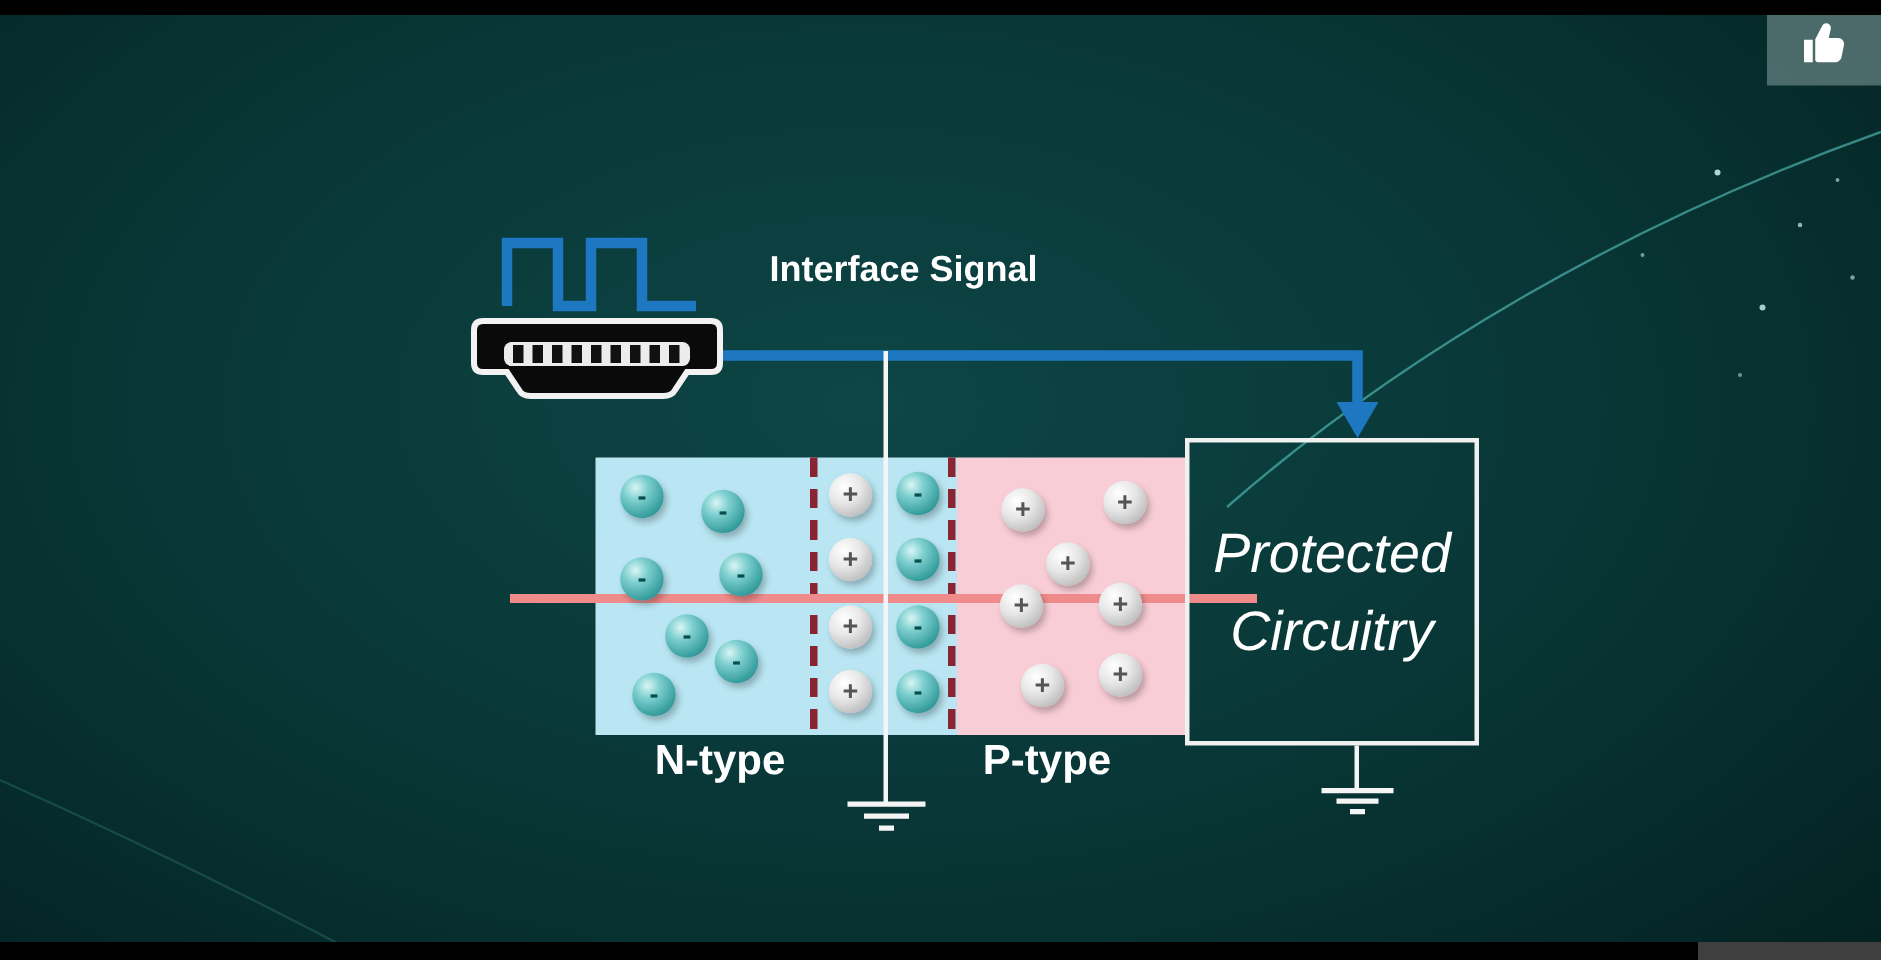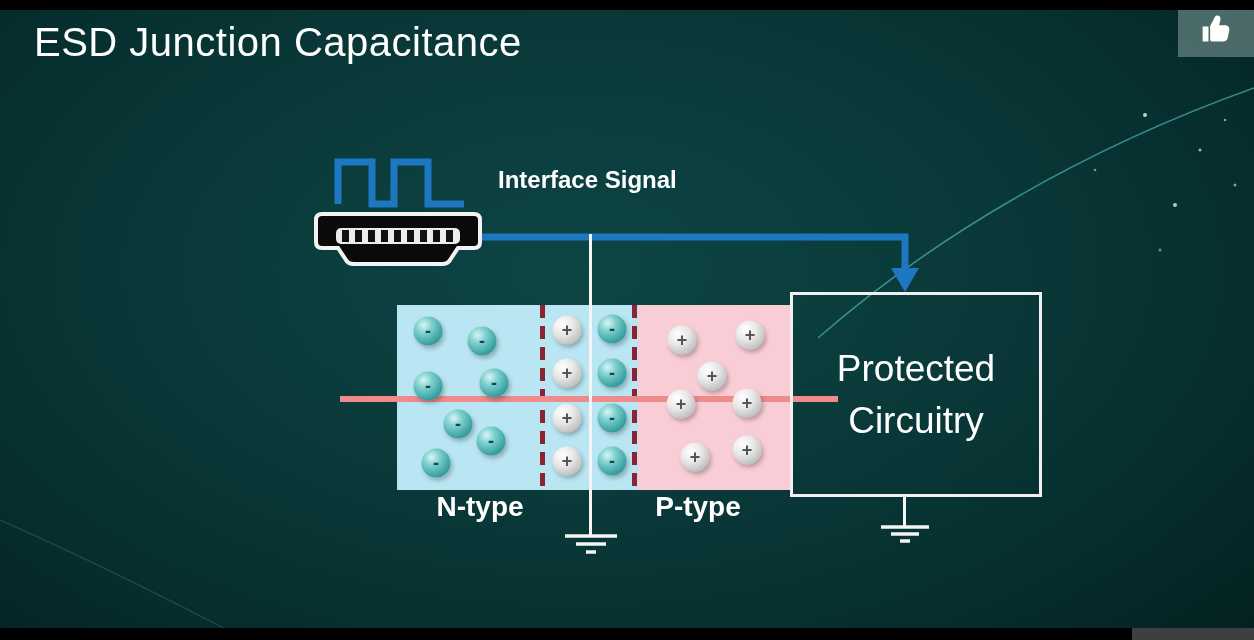--- a/index.html
+++ b/index.html
@@ -29,21 +29,21 @@
     position:absolute; top:0; right:0; width:76px; height:57px; z-index:7;
     background:rgba(190,212,212,0.38);
     display:flex; align-items:center; justify-content:center;
     cursor:pointer;
   }
 
   .wave-svg { position:absolute; left:330px; top:150px; z-index:6; }
   .wave-path { fill:none; stroke:var(--accent-blue,#1d78c1); stroke-width:7; }
 
   .sig-label {
-    position:absolute; left:498px; top:166px; z-index:6;
+    position:absolute; left:513px; top:166px; z-index:6;
     font-size:24px; font-weight:bold; color:#fff;
   }
 
   .hdmi-svg { position:absolute; left:312px; top:208px; z-index:6; }
 
   .path-svg { position:absolute; inset:0; z-index:5; pointer-events:none; }
   .signal-path { fill:none; stroke:var(--accent-blue,#1d78c1); stroke-width:7; }
   .signal-arrow { fill:var(--accent-blue,#1d78c1); }
 
   .junction { position:absolute; left:397px; top:305px; width:393px; height:185px; z-index:3; }
@@ -66,24 +66,25 @@
     background:#f5f5f5; z-index:5;
   }
   .pc-stub {
     position:absolute; left:903px; top:497px; width:3px; height:30px;
     background:#f5f5f5; z-index:5;
   }
   .gnd { position:absolute; z-index:5; }
   .gnd line { stroke:#f5f5f5; stroke-width:3.5; }
 
   .pcbox {
-    position:absolute; left:790px; top:292px; width:252px; height:205px; z-index:6;
+    position:absolute; left:790px; top:292px; width:196px; height:205px; z-index:6;
     border:3px solid #f0f0f0; color:#fff; font-size:37px; line-height:1.4;
     display:flex; align-items:center; justify-content:center; text-align:center;
     padding:0 14px;
+    font-style:italic;
   }
 
   .rlabel {
     position:absolute; top:491px; width:160px; z-index:6;
     font-size:28px; font-weight:bold; color:#fff; text-align:center;
   }
   .rlabel-n { left:400px; }
   .rlabel-p { left:618px; }
 
   #spheres { position:absolute; inset:0; z-index:6; pointer-events:none; }
@@ -117,21 +118,20 @@
     <circle cx="1235" cy="185" r="1.5" fill="rgba(200,245,245,0.6)"></circle>
     <circle cx="1095" cy="170" r="1.3" fill="rgba(200,245,245,0.55)"></circle>
     <circle cx="1225" cy="120" r="1.3" fill="rgba(200,245,245,0.6)"></circle>
     <circle cx="1160" cy="250" r="1.4" fill="rgba(200,245,245,0.5)"></circle>
   </svg>
 
   <div class="bar bar-top"></div>
   <div class="bar bar-bottom"></div>
   <div class="bar-seg"></div>
 
-  <h1 class="title">ESD Junction Capacitance</h1>
   <div class="like">
     <svg width="40" height="40" viewBox="0 0 48 48">
       <path fill="#ffffff" d="M8 21 h7 v18 h-7 z
         M17 37 c0 1.2 1 2 2.2 2 h13.5 c2.6 0 4.8-1.8 5.3-4.3 l2-9.5 c0.6-3-1.7-5.7-4.8-5.7 h-7.4 l1.6-7.2 c0.5-2.4-1.3-4.6-3.7-4.6 -1.2 0-2.3 0.6-2.9 1.7 L17 20.5 Z"></path>
     </svg>
   </div>
 
   <svg class="wave-svg" width="150" height="62" viewBox="0 0 150 62">
     <path class="wave-path" d="M8 54 V12 H42 V54 H64 V12 H98 V54 H134"></path>
   </svg>

